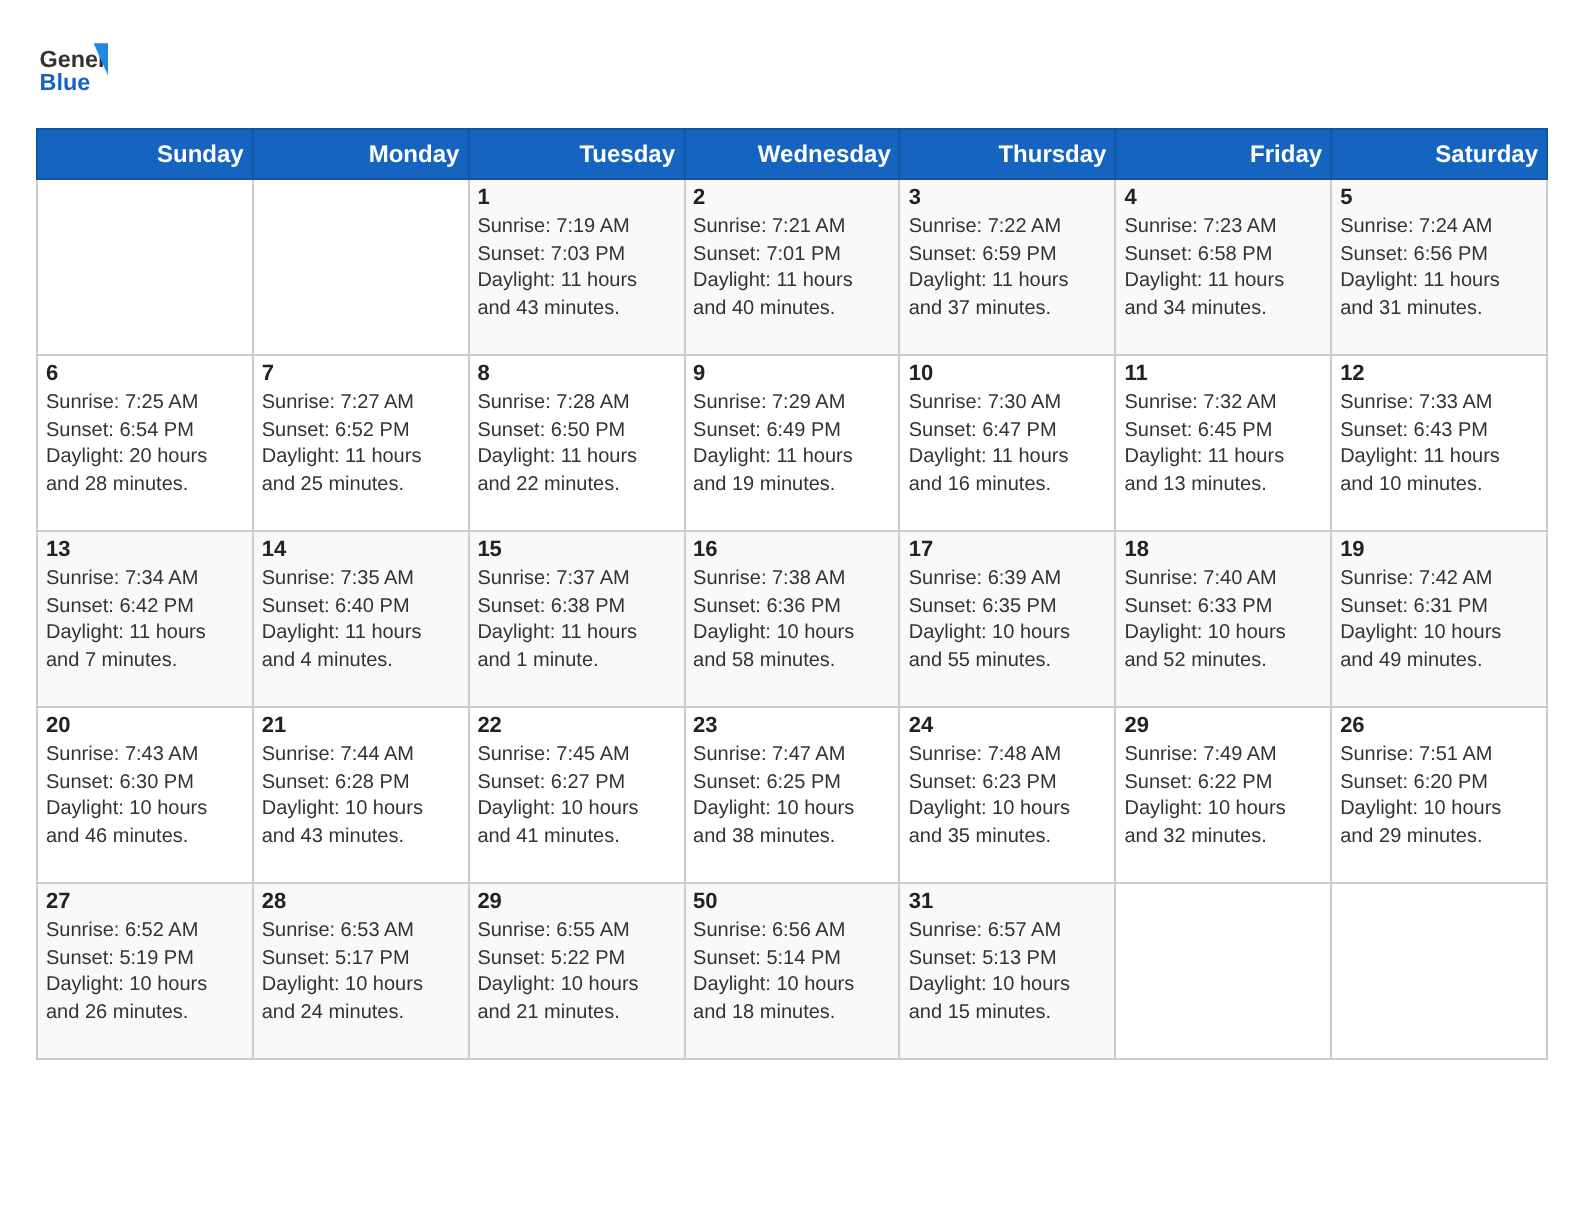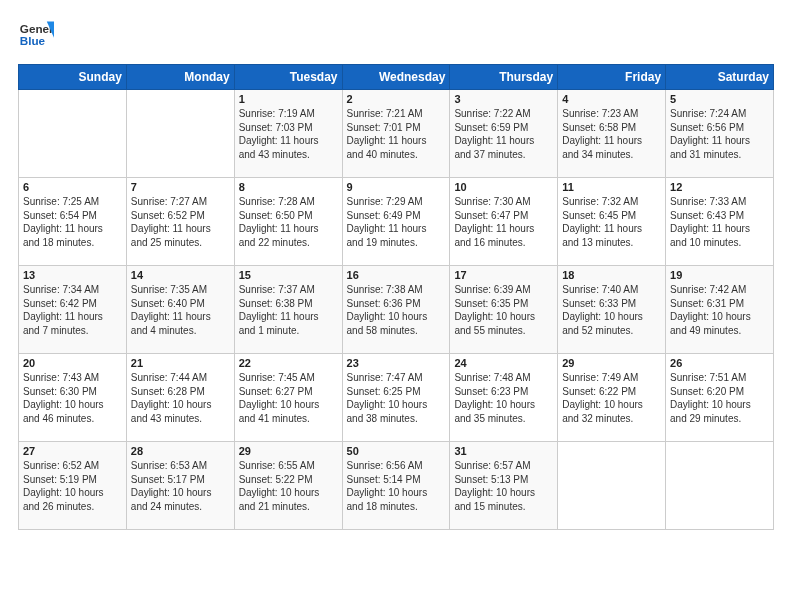--- a/index.html
+++ b/index.html
@@ -164,21 +164,21 @@
               <div>Daylight: 11 hours and 31 minutes.</div>
             </div>
           </td>
         </tr>
         <tr>
           <td>
             <span class="day-num">6</span>
             <div class="info">
               <div>Sunrise: 7:25 AM</div>
               <div>Sunset: 6:54 PM</div>
-              <div>Daylight: 11 hours and 18 minutes.</div>
+              <div>Daylight: 20 hours and 28 minutes.</div>
             </div>
           </td>
           <td>
             <span class="day-num">7</span>
             <div class="info">
               <div>Sunrise: 7:27 AM</div>
               <div>Sunset: 6:52 PM</div>
               <div>Daylight: 11 hours and 25 minutes.</div>
             </div>
           </td>

